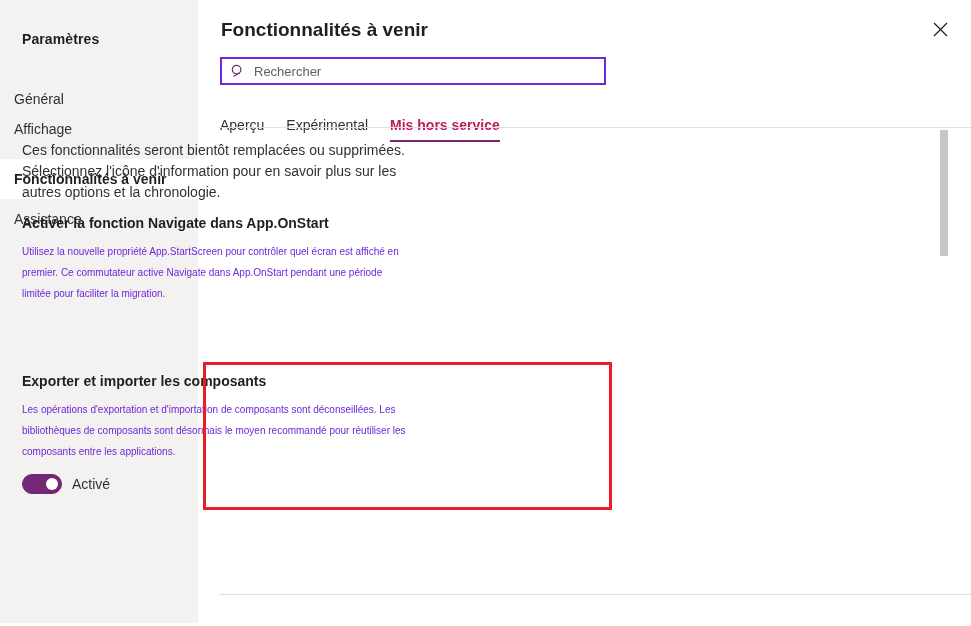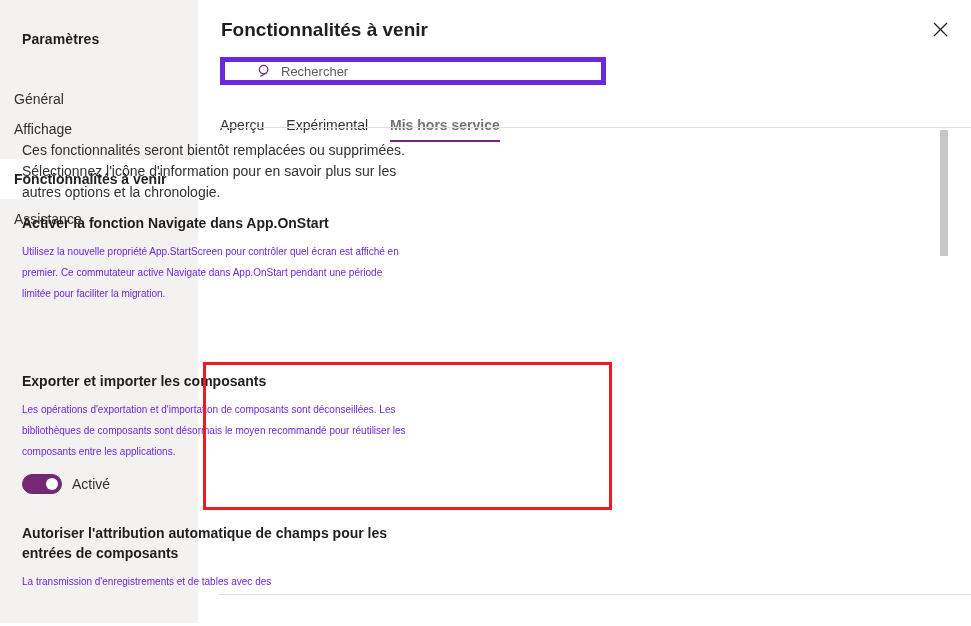--- a/index.html
+++ b/index.html
@@ -86,26 +86,25 @@
     padding: 0;
   }
 
   
   #search-box {
     position: absolute;
     left: 22px;
     top: 57px;
     width: 386px;
     height: 28px;
-    border: 5px solid #6d28d9;
+    border: 2px solid #6d28d9;
     box-sizing: border-box;
     display: flex;
     align-items: center;
     background: #ffffff;
-    padding-left: 24px;
   }
   #search-icon {
     margin-left: 9px;
     margin-right: 9px;
     display: flex;
     align-items: center;
     flex: none;
   }
   #search-input {
     border: none;
@@ -131,21 +130,21 @@
     font-size: 14px;
     color: #323130;
     padding: 0 0 9px 0;
     margin-right: 22px;
     cursor: pointer;
     position: relative;
     white-space: nowrap;
   }
   .tab.active {
     font-weight: 700;
-    color: #737373;
+    color: #be185d;
   }
   .tab.active::after {
     content: "";
     position: absolute;
     left: 0;
     right: 0;
     bottom: 0;
     height: 2px;
     background: #742774;
   }
@@ -353,24 +352,20 @@
     <div class="feature-heading">Exporter et importer les composants</div>
     <div class="feature-desc">Les opérations d'exportation et d'importation de composants sont déconseillées. Les bibliothèques de composants sont désormais le moyen recommandé pour réutiliser les composants entre les applications.</div>
     <div class="toggle-row">
       <span class="toggle on">
         <span class="knob"></span>
       </span>
       <span class="toggle-label">Activé</span>
     </div>
   </div>
 
-  <div class="feature" style="top:395px;">
-    <div class="feature-heading">Autoriser l'attribution automatique de champs pour les entrées de composants</div>
-    <div class="feature-desc">La transmission d'enregistrements et de tables avec des</div>
-  </div>
 </div>
 
 <div id="highlight-box"></div>
 
 <div id="scrollbar-track"></div>
 <div id="scrollbar-thumb"></div>
 
 <div id="bottom-divider"></div>
 
 </body></html>

